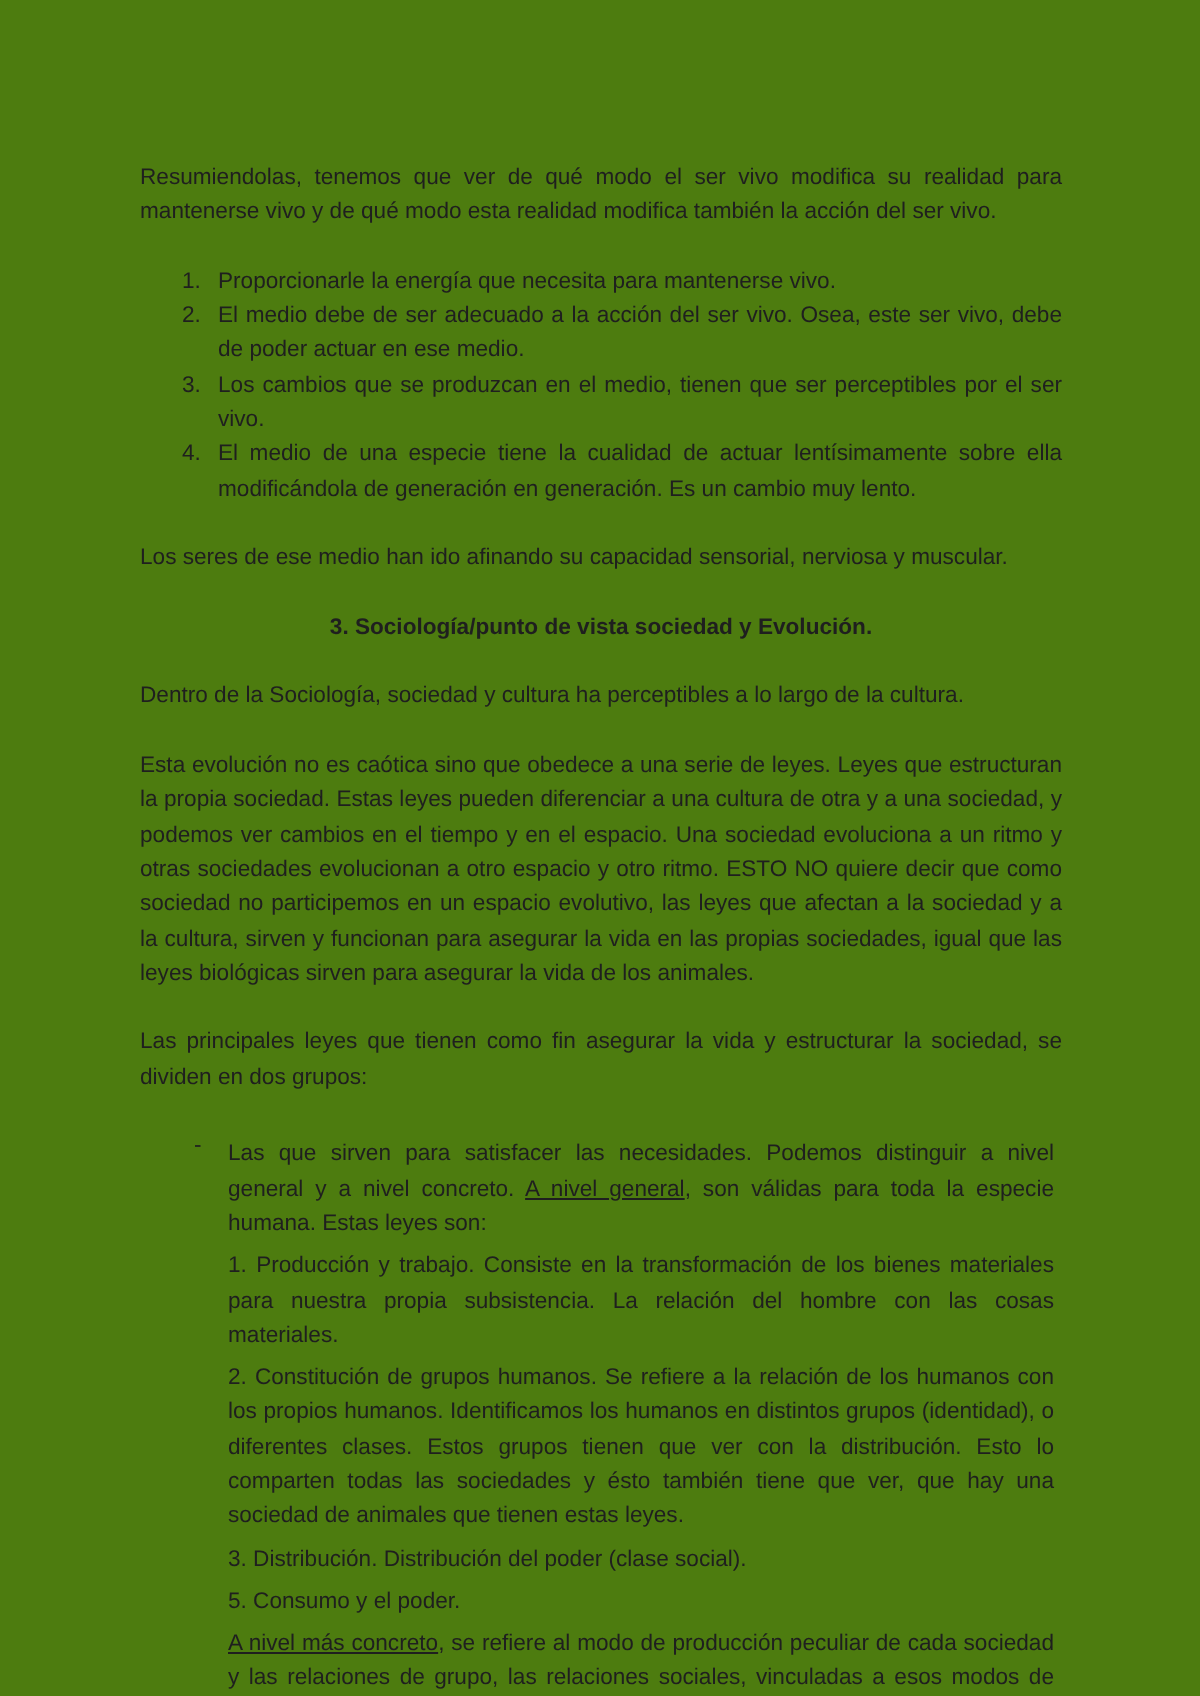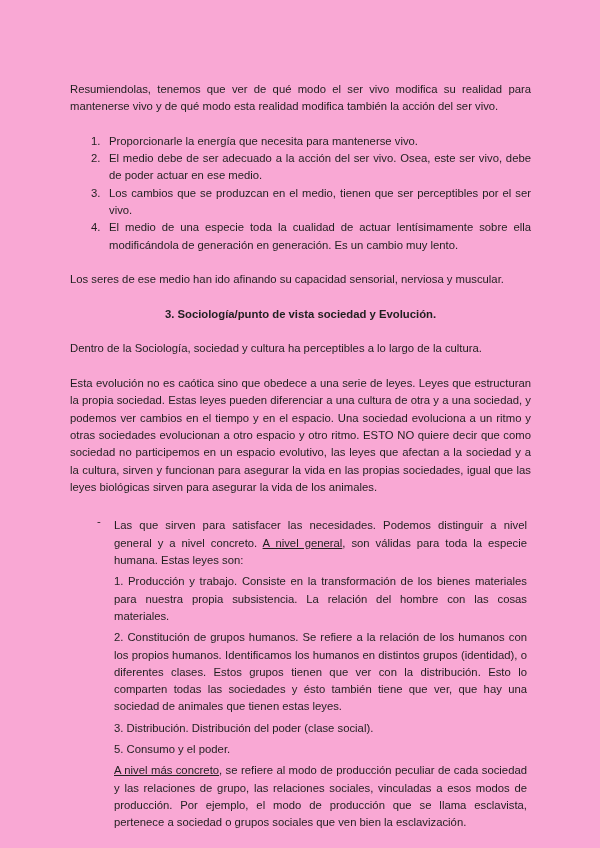--- a/index.html
+++ b/index.html
@@ -4,21 +4,21 @@
 <style>
   html, body {
     margin: 0;
     padding: 0;
     background: #ffffff;
   }
   .page {
     position: relative;
     width: 600px;
     height: 848px;
-    background: #f9a8d4;
+    background: #4d7c0f;
     box-sizing: border-box;
     padding: 81px 69px 0 70px;
     font-family: "Liberation Sans", "DejaVu Sans", sans-serif;
     font-size: 11.3px;
     line-height: 17.3px;
     color: #1f1f1f;
     overflow: hidden;
   }
   .para {
     margin: 0 0 17.3px 0;
@@ -82,32 +82,33 @@
     <div class="li">
       <span class="marker">2.</span>
       <div class="txt">El medio debe de ser adecuado a la acción del ser vivo. Osea, este ser vivo, debe de poder actuar en ese medio.</div>
     </div>
     <div class="li">
       <span class="marker">3.</span>
       <div class="txt">Los cambios que se produzcan en el medio, tienen que ser perceptibles por el ser vivo.</div>
     </div>
     <div class="li">
       <span class="marker">4.</span>
-      <div class="txt">El medio de una especie toda la cualidad de actuar lentísimamente sobre ella modificándola de generación en generación. Es un cambio muy lento.</div>
+      <div class="txt">El medio de una especie tiene la cualidad de actuar lentísimamente sobre ella modificándola de generación en generación. Es un cambio muy lento.</div>
     </div>
   </div>
 
   <p class="para">Los seres de ese medio han ido afinando su capacidad sensorial, nerviosa y muscular.</p>
 
   <p class="heading">3. Sociología/punto de vista sociedad y Evolución.</p>
 
   <p class="para">Dentro de la Sociología, sociedad y cultura ha perceptibles a lo largo de la cultura.</p>
 
   <p class="para">Esta evolución no es caótica sino que obedece a una serie de leyes. Leyes que estructuran la propia sociedad. Estas leyes pueden diferenciar a una cultura de otra y a una sociedad, y podemos ver cambios en el tiempo y en el espacio. Una sociedad evoluciona a un ritmo y otras sociedades evolucionan a otro espacio y otro ritmo. ESTO NO quiere decir que como sociedad no participemos en un espacio evolutivo, las leyes que afectan a la sociedad y a la cultura, sirven y funcionan para asegurar la vida en las propias sociedades, igual que las leyes biológicas sirven para asegurar la vida de los animales.</p>
 
+  <p class="para">Las principales leyes que tienen como fin asegurar la vida y estructurar la sociedad, se dividen en dos grupos:</p>
 
   <div class="bullet-block">
     <span class="dash">-</span>
     <div class="content">
       <p><span>Las que sirven para satisfacer las necesidades. Podemos distinguir a nivel general y a nivel concreto. </span><span class="u">A nivel general</span><span>, son válidas para toda la especie humana. Estas leyes son:</span></p>
       <p>1. Producción y trabajo. Consiste en la transformación de los bienes materiales para nuestra propia subsistencia. La relación del hombre con las cosas materiales.</p>
       <p>2. Constitución de grupos humanos. Se refiere a la relación de los humanos con los propios humanos. Identificamos los humanos en distintos grupos (identidad), o diferentes clases. Estos grupos tienen que ver con la distribución. Esto lo comparten todas las sociedades y ésto también tiene que ver, que hay una sociedad de animales que tienen estas leyes.</p>
       <p>3. Distribución. Distribución del poder (clase social).</p>
       <p>5. Consumo y el poder.</p>
       <p><span class="u">A nivel más concreto</span><span>, se refiere al modo de producción peculiar de cada sociedad y las relaciones de grupo, las relaciones sociales, vinculadas a esos modos de producción. Por ejemplo,  el modo de producción que se llama esclavista, pertenece a sociedad o grupos sociales que ven bien la esclavización.</span></p>

